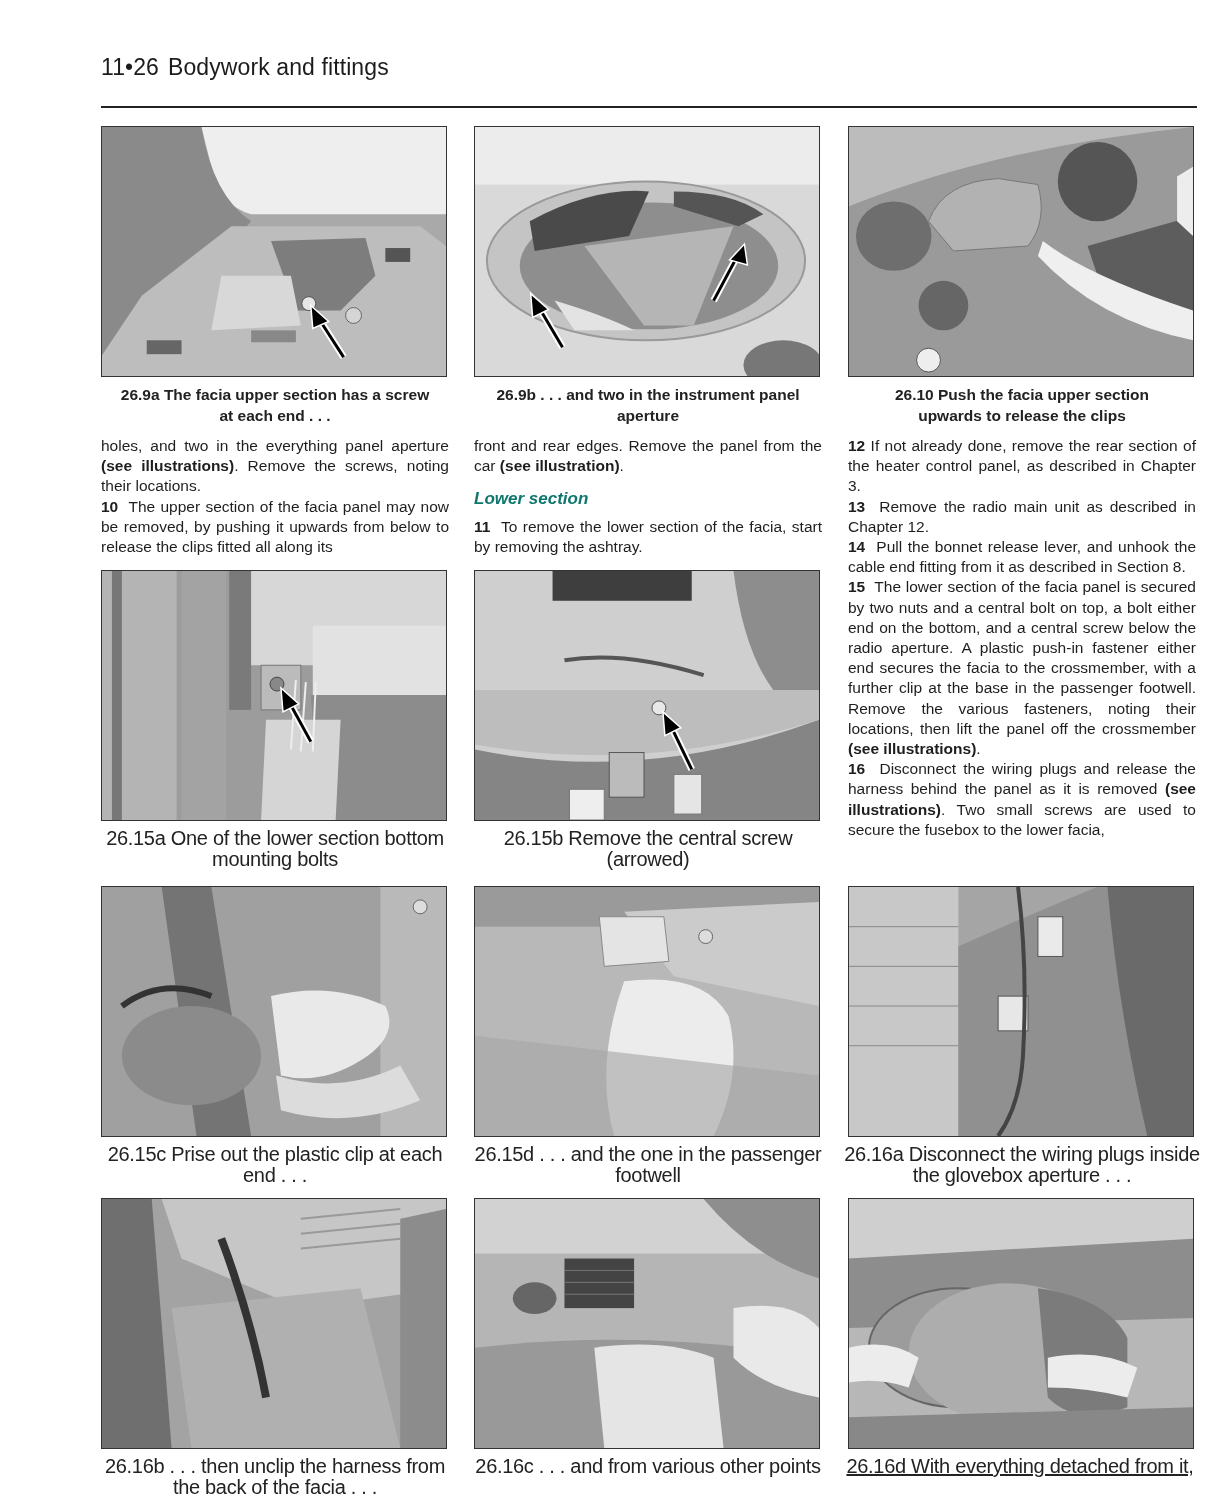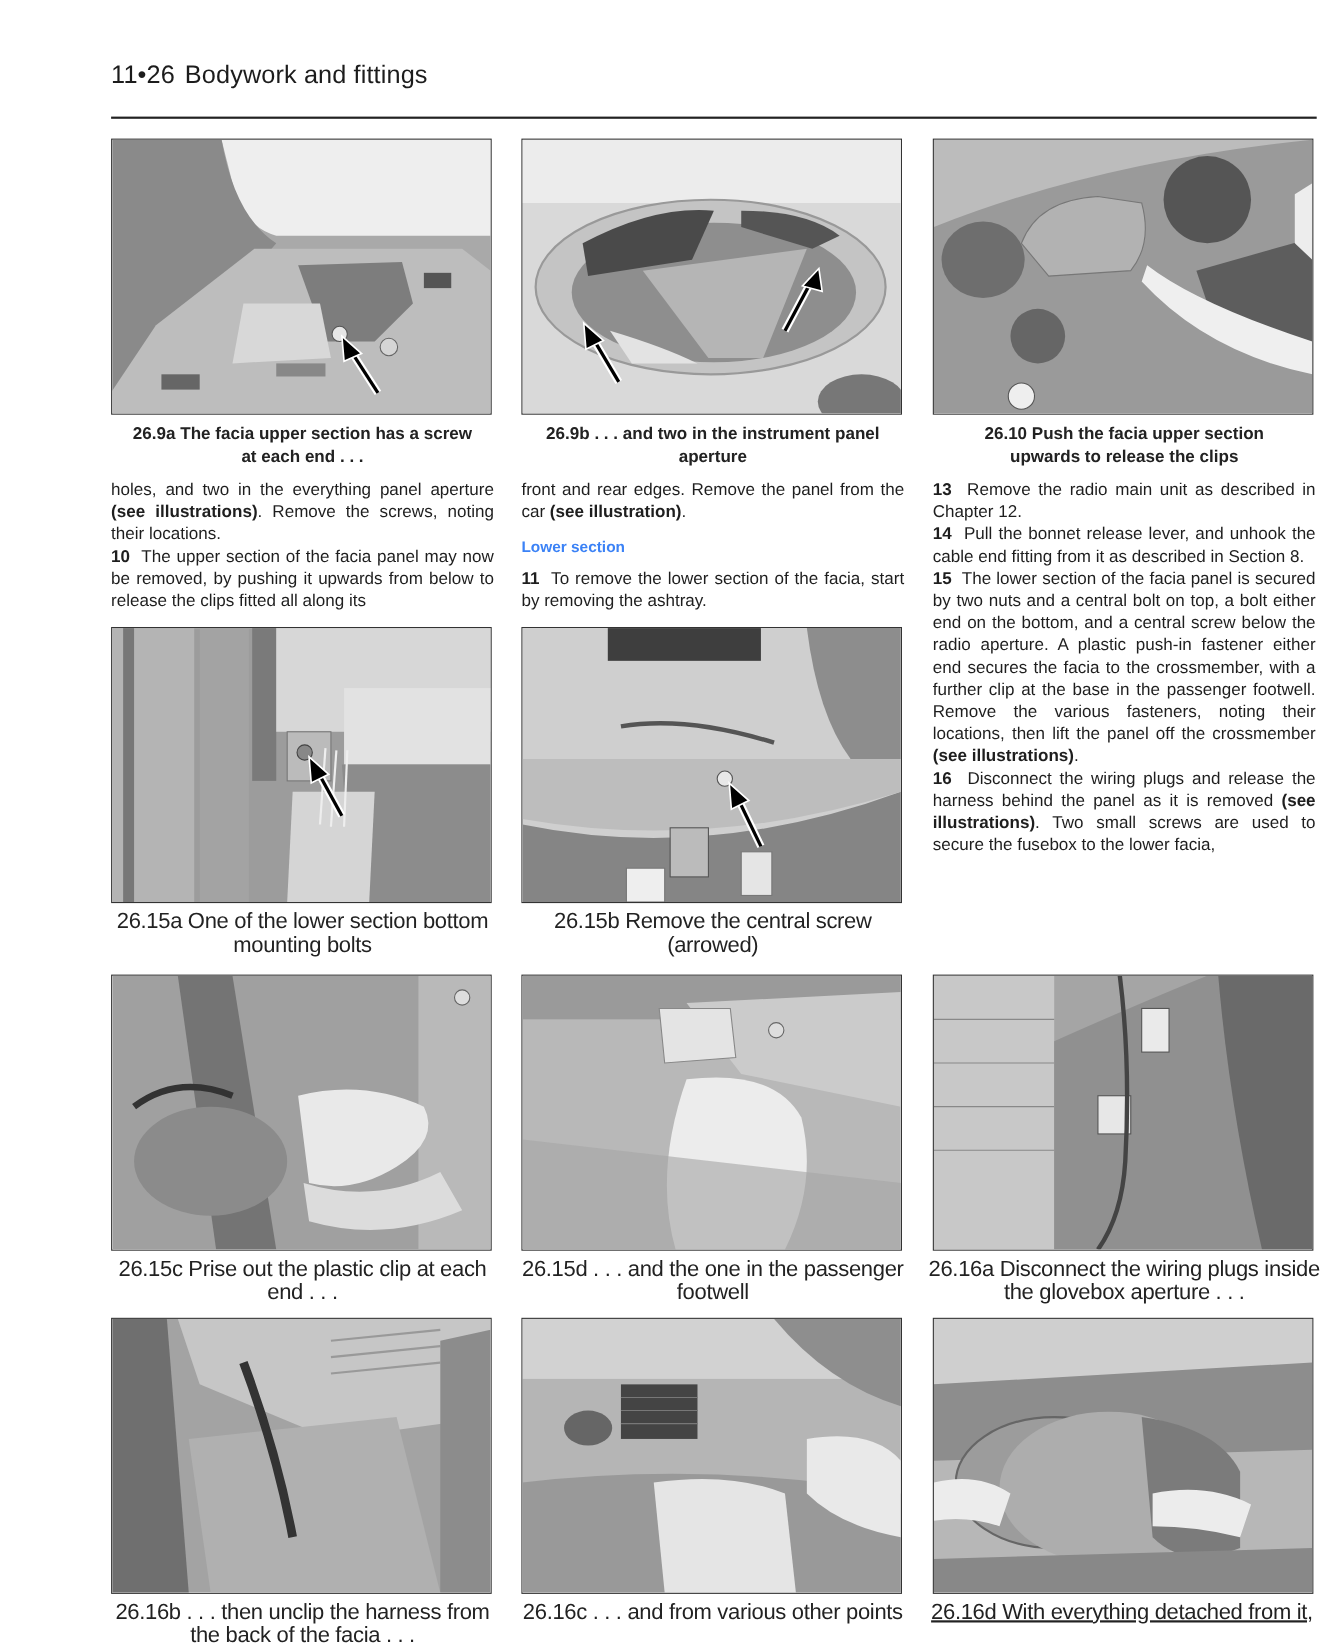--- a/index.html
+++ b/index.html
@@ -11,21 +11,21 @@
 
   .photo { position: absolute; width: 346px; height: 251px; border: 1px solid #333; overflow: hidden; box-sizing: border-box; }
   .photo svg { position: absolute; left: 0; top: 0; width: 100%; height: 100%; }
 
   .caption { position: absolute; width: 360px; text-align: center; font-weight: bold; font-size: 15.5px; line-height: 21px; color: #222; }
   .caption.cond { font-weight: normal; font-family: "Liberation Sans", sans-serif; font-stretch: condensed; letter-spacing: -0.3px; font-size: 20px; }
 
   .text { position: absolute; width: 348px; font-size: 15.5px; line-height: 20.2px; color: #1e1e1e; text-align: justify; }
   .text p { margin: 0; }
   .text .b { font-weight: bold; }
-  .sub { position: absolute; font-size: 14px; font-weight: bold; color: #3b82f6; }
+  .sub { position: absolute; font-size: 17px; font-weight: bold; color: #0f766e; font-style: italic; }
 </style>
 </head>
 <body>
 
 <div class="header">
   <span class="num">11•26</span><span>Bodywork and fittings</span>
 </div>
 <div class="rule"></div>
 
 <div class="photo" style="left:101px;top:126px;">
@@ -108,20 +108,21 @@
 
 <div class="text" style="left:474px;top:436px;">
   <p><span>front and rear edges. Remove the panel from the car </span><span class="b">(see illustration)</span><span>.</span></p>
 </div>
 <div class="sub" style="left:474px;top:489px;">Lower section</div>
 <div class="text" style="left:474px;top:517px;">
   <p><span class="b">11</span>&nbsp; <span>To remove the lower section of the facia, start by removing the ashtray.</span></p>
 </div>
 
 <div class="text" style="left:848px;top:436px;">
+  <p><span class="b">12</span> <span>If not already done, remove the rear section of the heater control panel, as described in Chapter 3.</span></p>
   <p><span class="b">13</span>&nbsp; <span>Remove the radio main unit as described in Chapter 12.</span></p>
   <p><span class="b">14</span>&nbsp; <span>Pull the bonnet release lever, and unhook the cable end fitting from it as described in Section 8.</span></p>
   <p><span class="b">15</span>&nbsp; <span>The lower section of the facia panel is secured by two nuts and a central bolt on top, a bolt either end on the bottom, and a central screw below the radio aperture. A plastic push-in fastener either end secures the facia to the crossmember, with a further clip at the base in the passenger footwell. Remove the various fasteners, noting their locations, then lift the panel off the crossmember </span><span class="b">(see illustrations)</span><span>.</span></p>
   <p><span class="b">16</span>&nbsp; <span>Disconnect the wiring plugs and release the harness behind the panel as it is removed </span><span class="b">(see illustrations)</span><span>. Two small screws are used to secure the fusebox to the lower facia,</span></p>
 </div>
 
 <div class="photo" style="left:101px;top:570px;">
   <svg viewBox="0 0 346 251" preserveAspectRatio="none">
     <rect width="346" height="251" fill="#9c9c9c"></rect>
     <rect x="0" y="0" width="75" height="251" fill="#b4b4b4"></rect>

